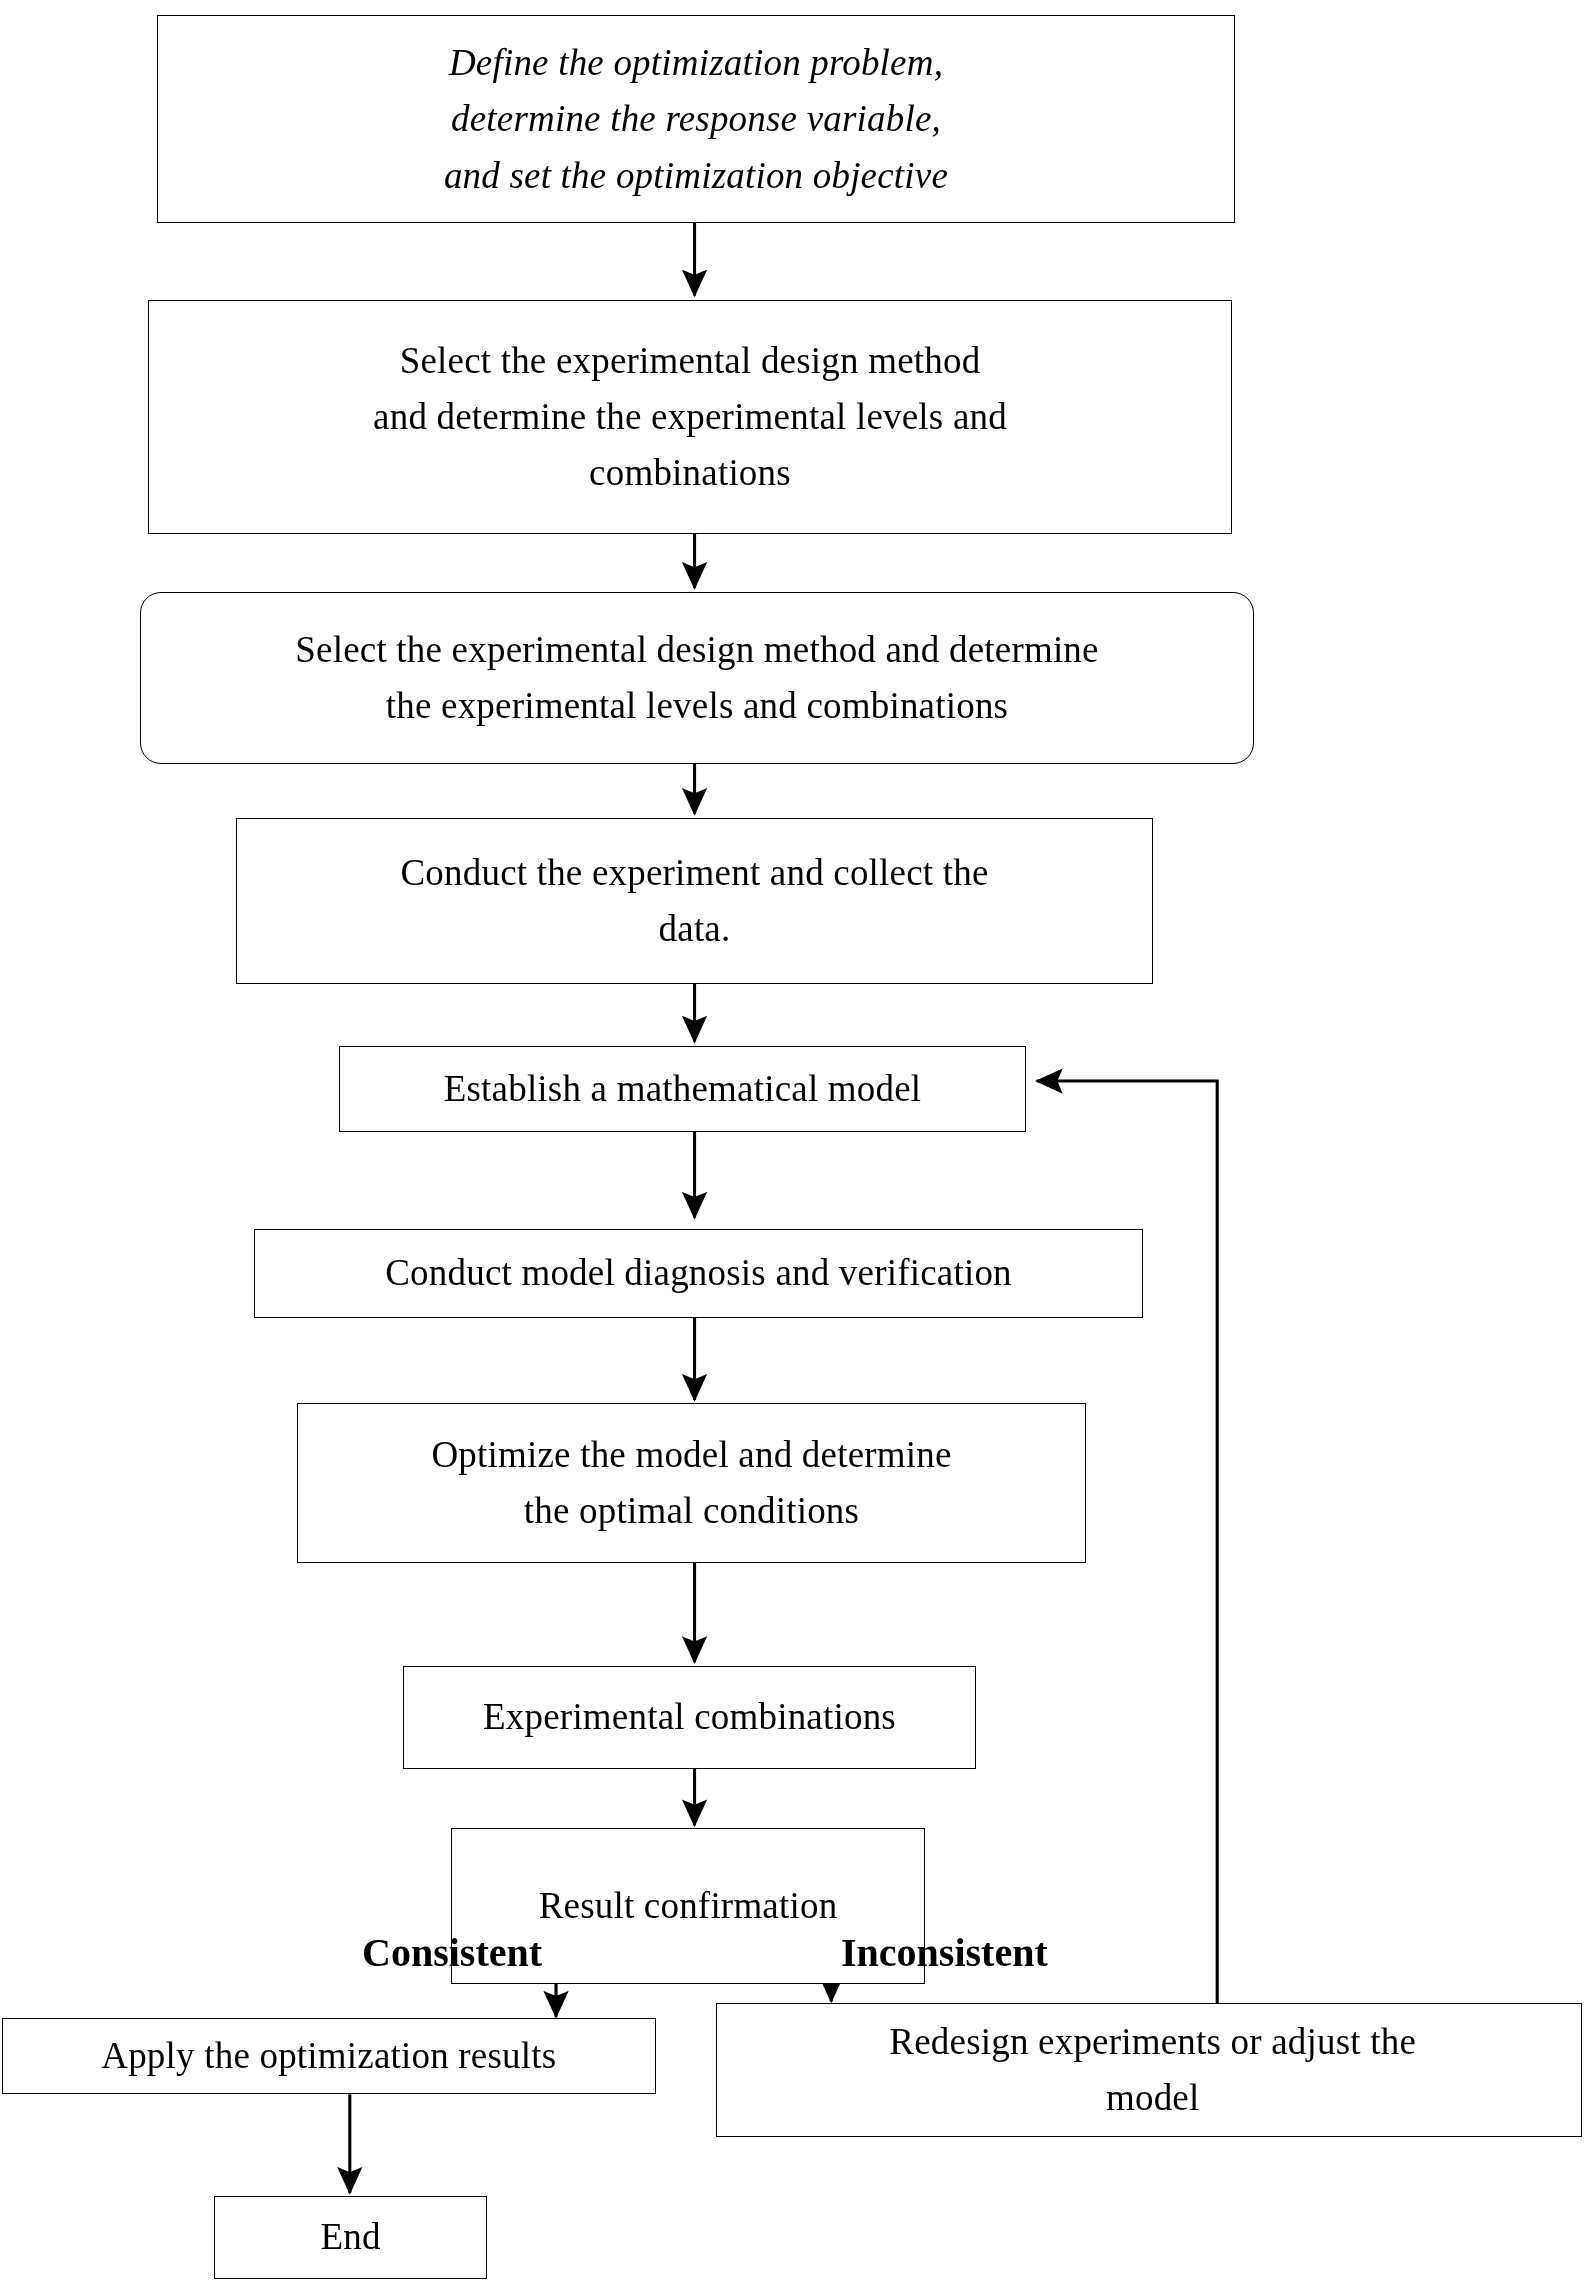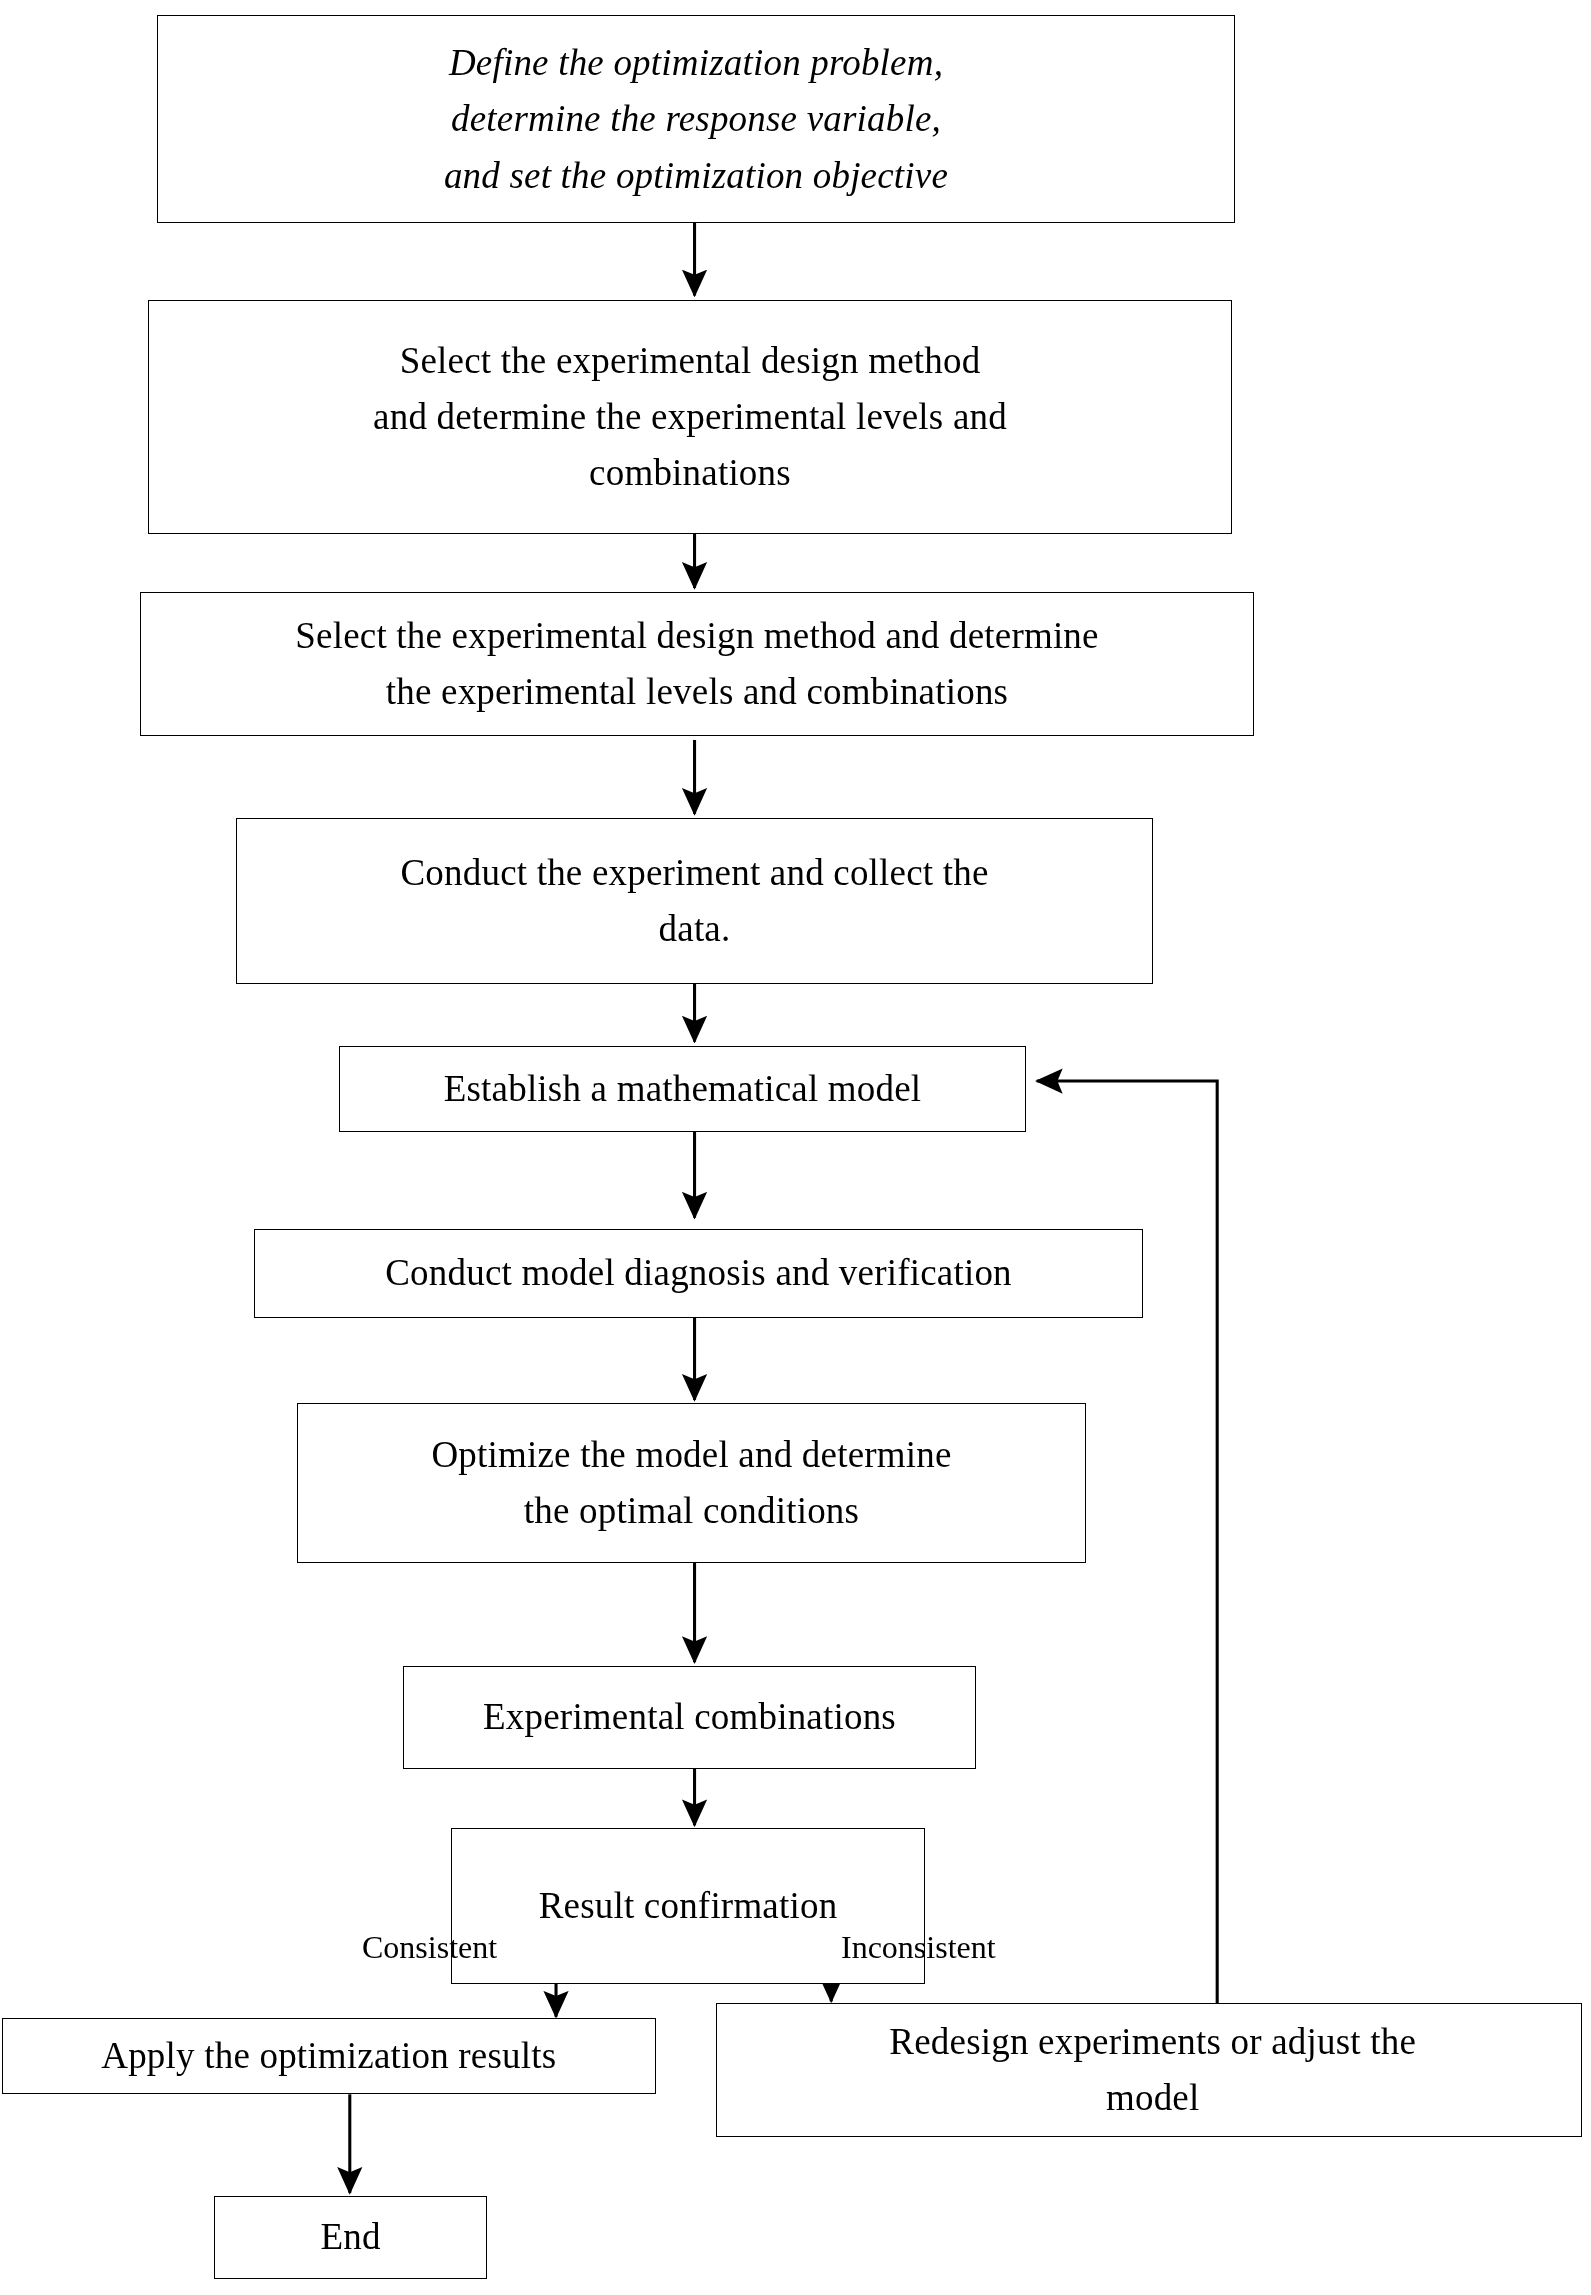--- a/index.html
+++ b/index.html
@@ -39,23 +39,24 @@
     position: absolute;
     left: 0;
     top: 0;
     width: 1591px;
     height: 2295px;
     pointer-events: none;
   }
   .edge-label {
     position: absolute;
     font-family: "Liberation Serif", "DejaVu Serif", serif;
-    font-size: 32px;
+    font-size: 40px;
     color: #000000;
     white-space: nowrap;
+    font-weight: bold;
   }
 </style>
 </head>
 <body>
 
 <div id="flowchart-root">
 
   <svg class="edges" viewBox="0 0 2584 3728" xmlns="http://www.w3.org/2000/svg">
     <defs>
       <marker id="arrowhead" markerWidth="9" markerHeight="9" refX="8.4" refY="4.5" orient="auto" markerUnits="strokeWidth">
@@ -96,21 +97,21 @@
 determine the response variable,
 and set the optimization objective</span>
   </div>
 
   <div class="node" style="left:148px; top:300px; width:1084px; height:234px;align-items:center;">
     <span class="txt">Select the experimental design method
 and determine the experimental levels and
 combinations</span>
   </div>
 
-  <div class="node" style="left:140px; top:592px; width:1114px; height:144px;">
+  <div class="node" style="left:140px; top:592px; width:1114px; height:172px;border-radius:21px;">
     <span class="txt">Select the experimental design method and determine
 the experimental levels and combinations</span>
   </div>
 
   <div class="node" style="left:236px; top:818px; width:917px; height:166px;">
     <span class="txt">Conduct the experiment and collect the
 data.</span>
   </div>
 
   <div class="node" style="left:339px; top:1046px; width:687px; height:86px;">

